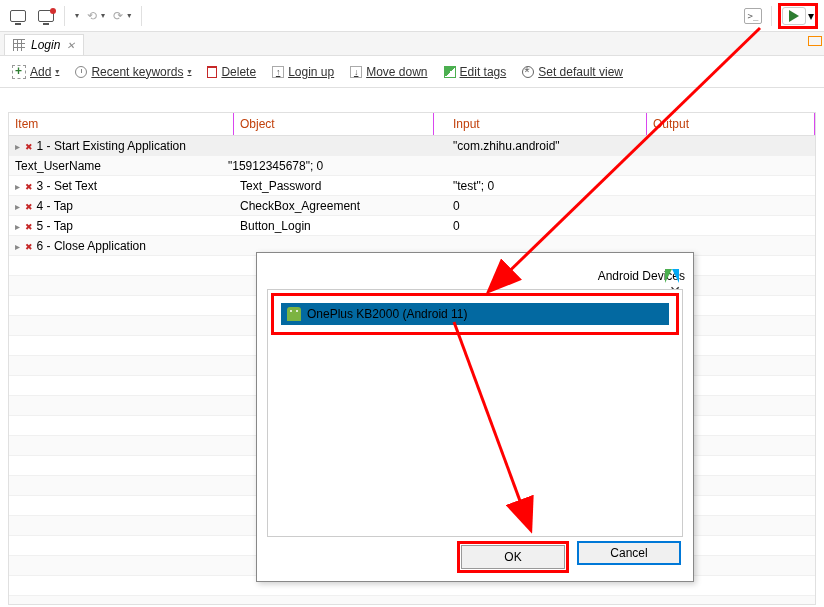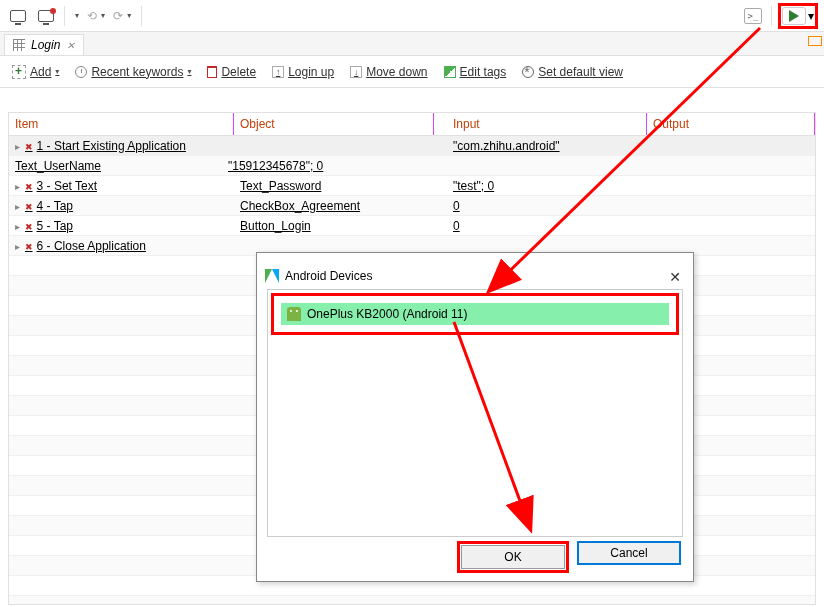--- a/index.html
+++ b/index.html
@@ -26,35 +26,35 @@
 
 .table { border: 1px solid #e0e0e0; position: absolute; left: 8px; right: 8px; top: 112px; bottom: 2px; overflow: hidden; }
 .thead { display: flex; background: #fff; border-bottom: 1px solid #e0e0e0; }
 .th, .td { padding: 4px 6px; font-size: 12px; }
 .th { font-weight: normal; color: #c2410c; border-right: 1px solid #d946ef; }
 .col-item { width: 225px; }
 .col-object { width: 200px; }
 .col-input { width: 200px; margin-left: 13px; }
 .col-output { flex: 1; }
 .tbody { }
-.tr { display: flex; border-bottom: 1px solid #f0f0f0; height: 20px; align-items: center; text-decoration: underline; }
+.tr { display: flex; border-bottom: 1px solid #f0f0f0; height: 20px; align-items: center; }
 .tr.alt { background: #fafafa; }
 .tr.sel { background: #f0f0f0; }
 .td { border-right: 1px solid transparent; }
 .arrow-ic { display: inline-block; width: 8px; color: #888; font-size: 10px; margin-right: 2px; }
 .x-ic { color: #c62828; font-size: 9px; margin-right: 4px; }
 
 .dialog { position: absolute; left: 256px; top: 252px; width: 438px; height: 330px; background: #fff; border: 1px solid #888; box-shadow: 2px 2px 6px rgba(0,0,0,0.2); }
-.dlg-title { height: 28px; display: flex; align-items: flex-start; padding: 16px 8px; font-size: 12px; }
+.dlg-title { height: 28px; display: flex; align-items: flex-end; padding: 16px 8px; font-size: 12px; flex-direction: column; }
 .dlg-title .logo { width: 14px; height: 14px; margin-right: 6px; position: relative; }
 .dlg-title .logo::before { content: ''; position: absolute; left: 0; top: 0; width: 0; height: 0; border-left: 7px solid #4caf50; border-bottom: 14px solid transparent; }
 .dlg-title .logo::after { content: ''; position: absolute; right: 0; top: 0; width: 0; height: 0; border-right: 7px solid #03a9f4; border-bottom: 14px solid transparent; }
 .dlg-close { margin-left: auto; font-size: 14px; color: #333; padding: 0 4px; }
 .dlg-body { position: absolute; top: 36px; left: 10px; right: 10px; bottom: 44px; border: 1px solid #ccc; background: #fff; }
-.device-row { margin: 6px; padding: 4px 6px; background: #86efac; display: flex; align-items: center; gap: 6px; }
+.device-row { margin: 6px; padding: 4px 6px; background: #0369a1; display: flex; align-items: center; gap: 6px; }
 .device-row-box { border: 3px solid #ff0000; margin: 3px; padding: 1px; }
 .android-ic { width: 14px; height: 14px; background: #7cb342; border-radius: 3px 3px 0 0; position: relative; }
 .android-ic::before, .android-ic::after { content: ''; position: absolute; top: 3px; width: 2px; height: 2px; background: #fff; border-radius: 50%; }
 .android-ic::before { left: 3px; } .android-ic::after { right: 3px; }
 .dlg-buttons { position: absolute; bottom: 8px; right: 12px; display: flex; gap: 8px; }
 .dlg-btn { width: 104px; height: 24px; border: 1px solid #999; background: #f0f0f0; font-size: 12px; }
 .dlg-btn.primary { border: 2px solid #0078d7; }
 .ok-box { border: 3px solid #ff0000; padding: 1px; }
 
 svg.arrow { position: absolute; pointer-events: none; }

